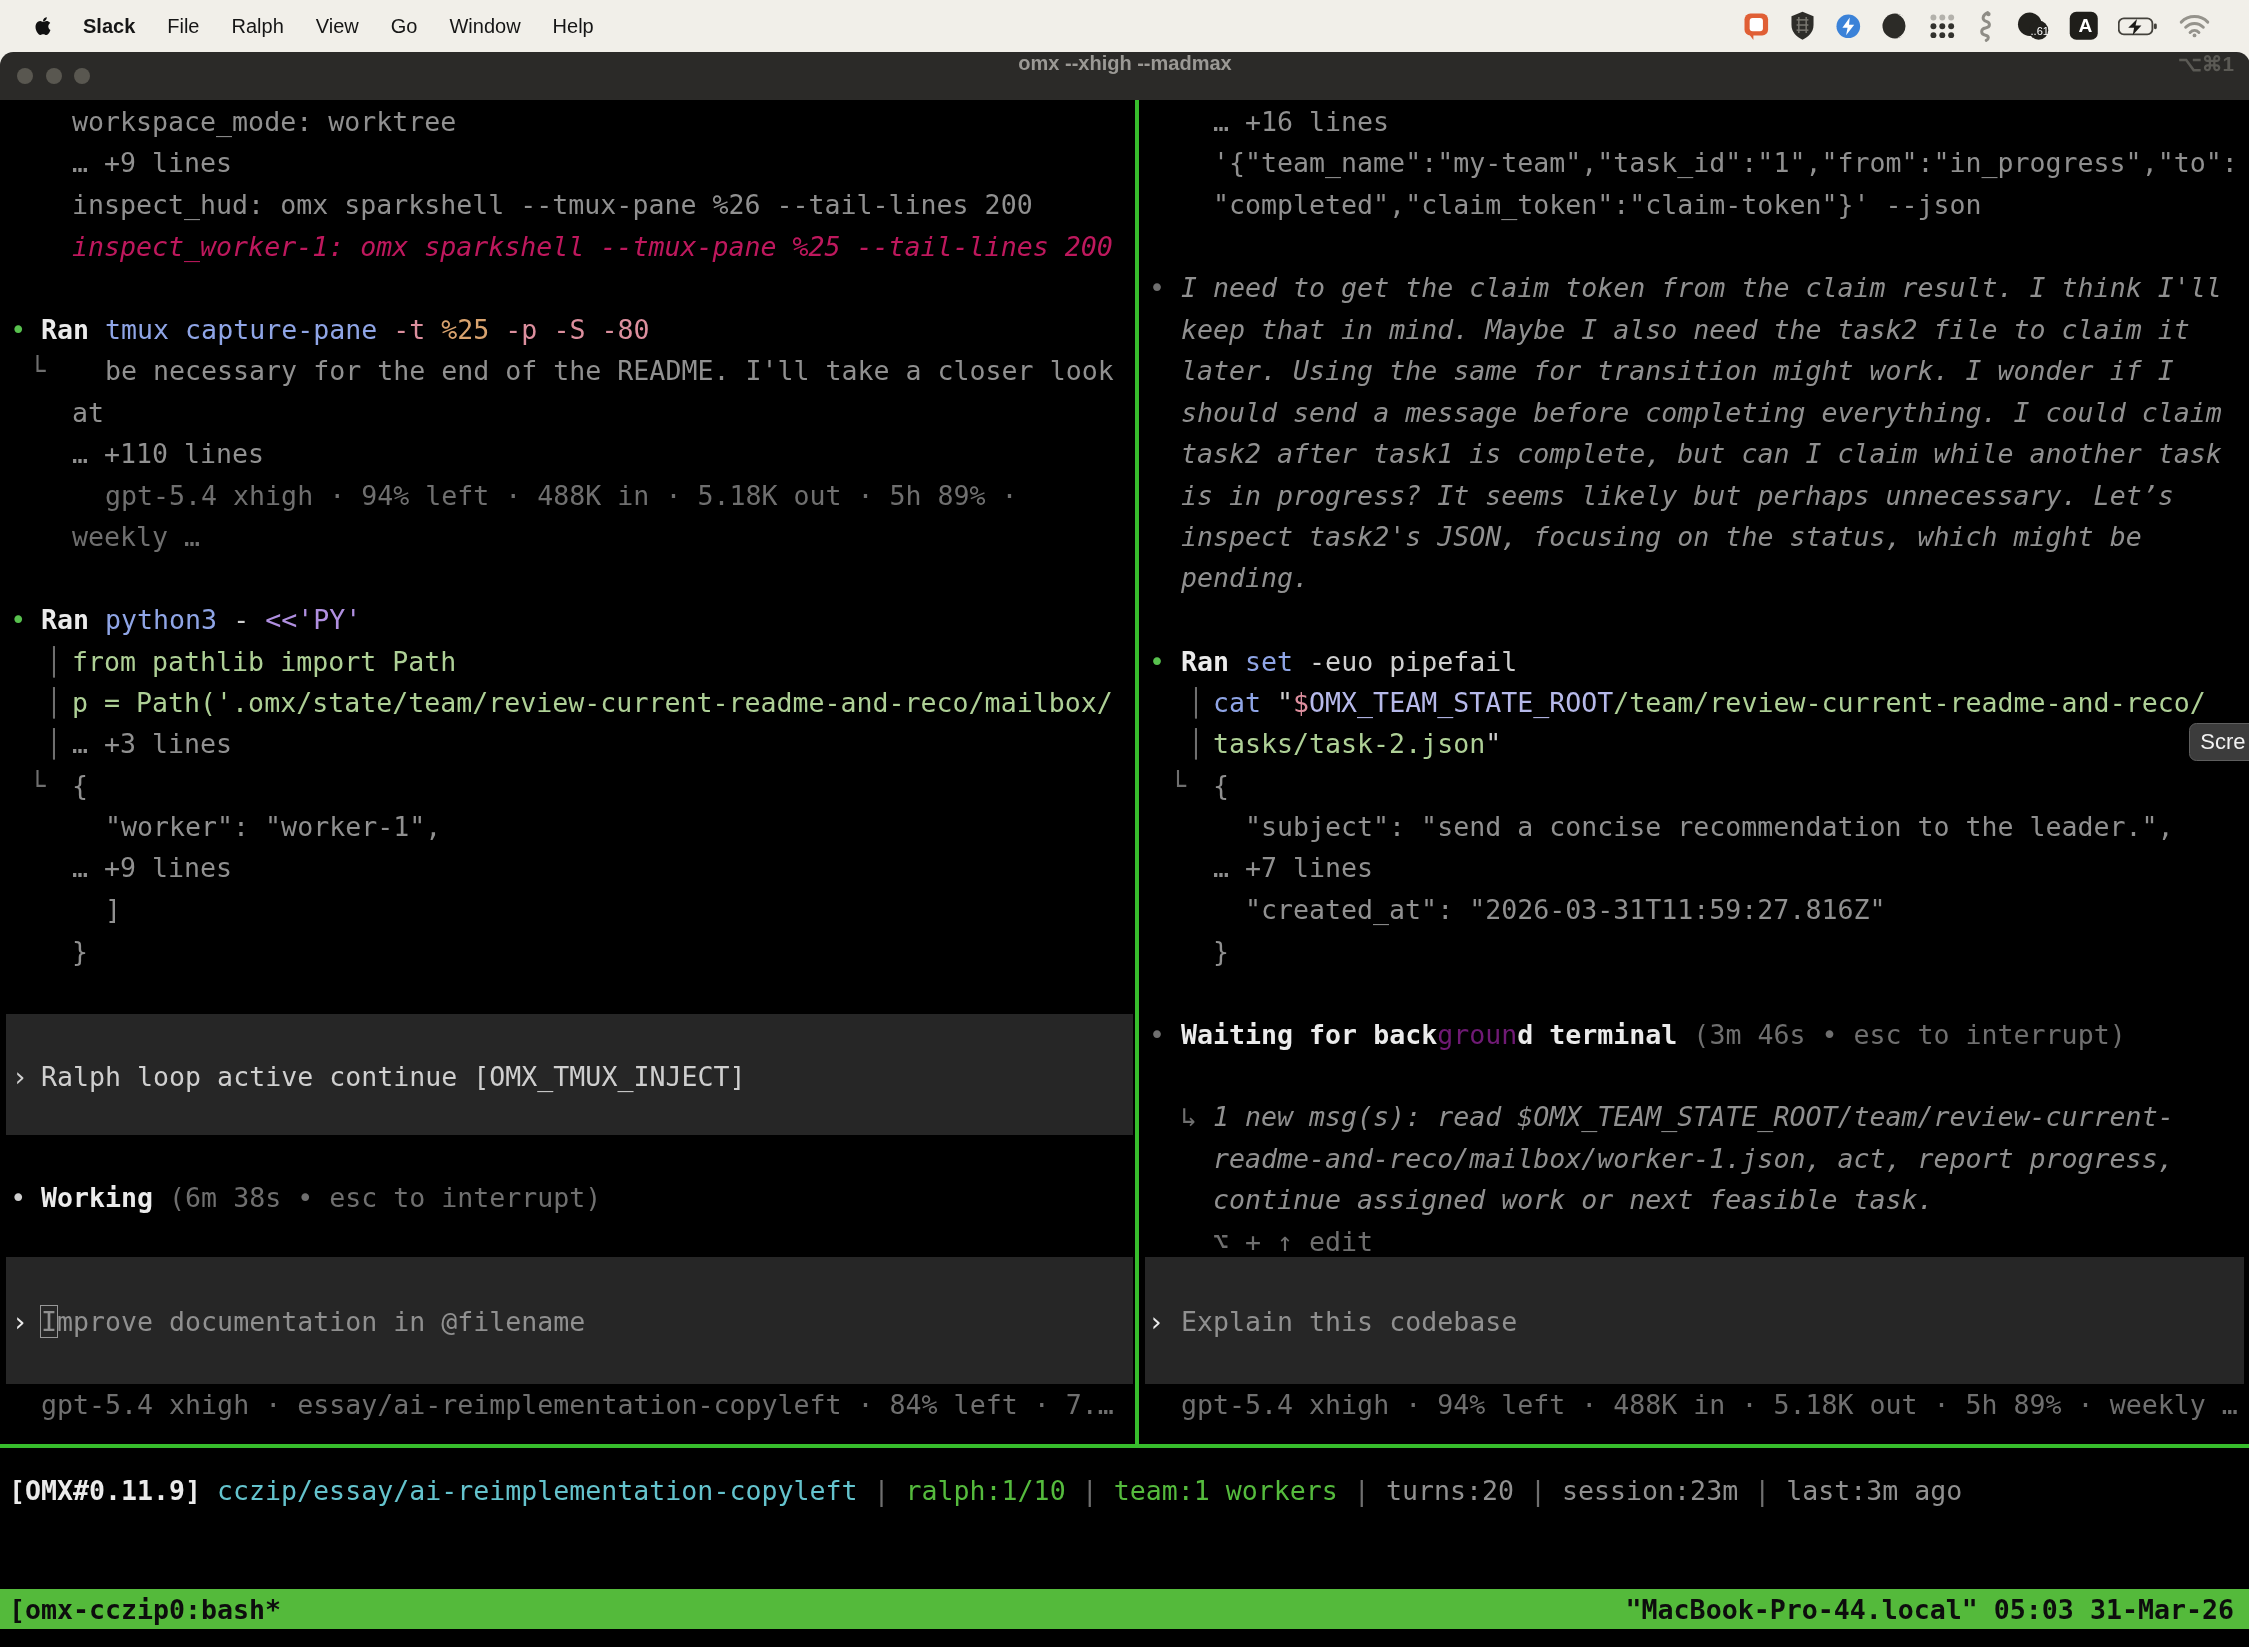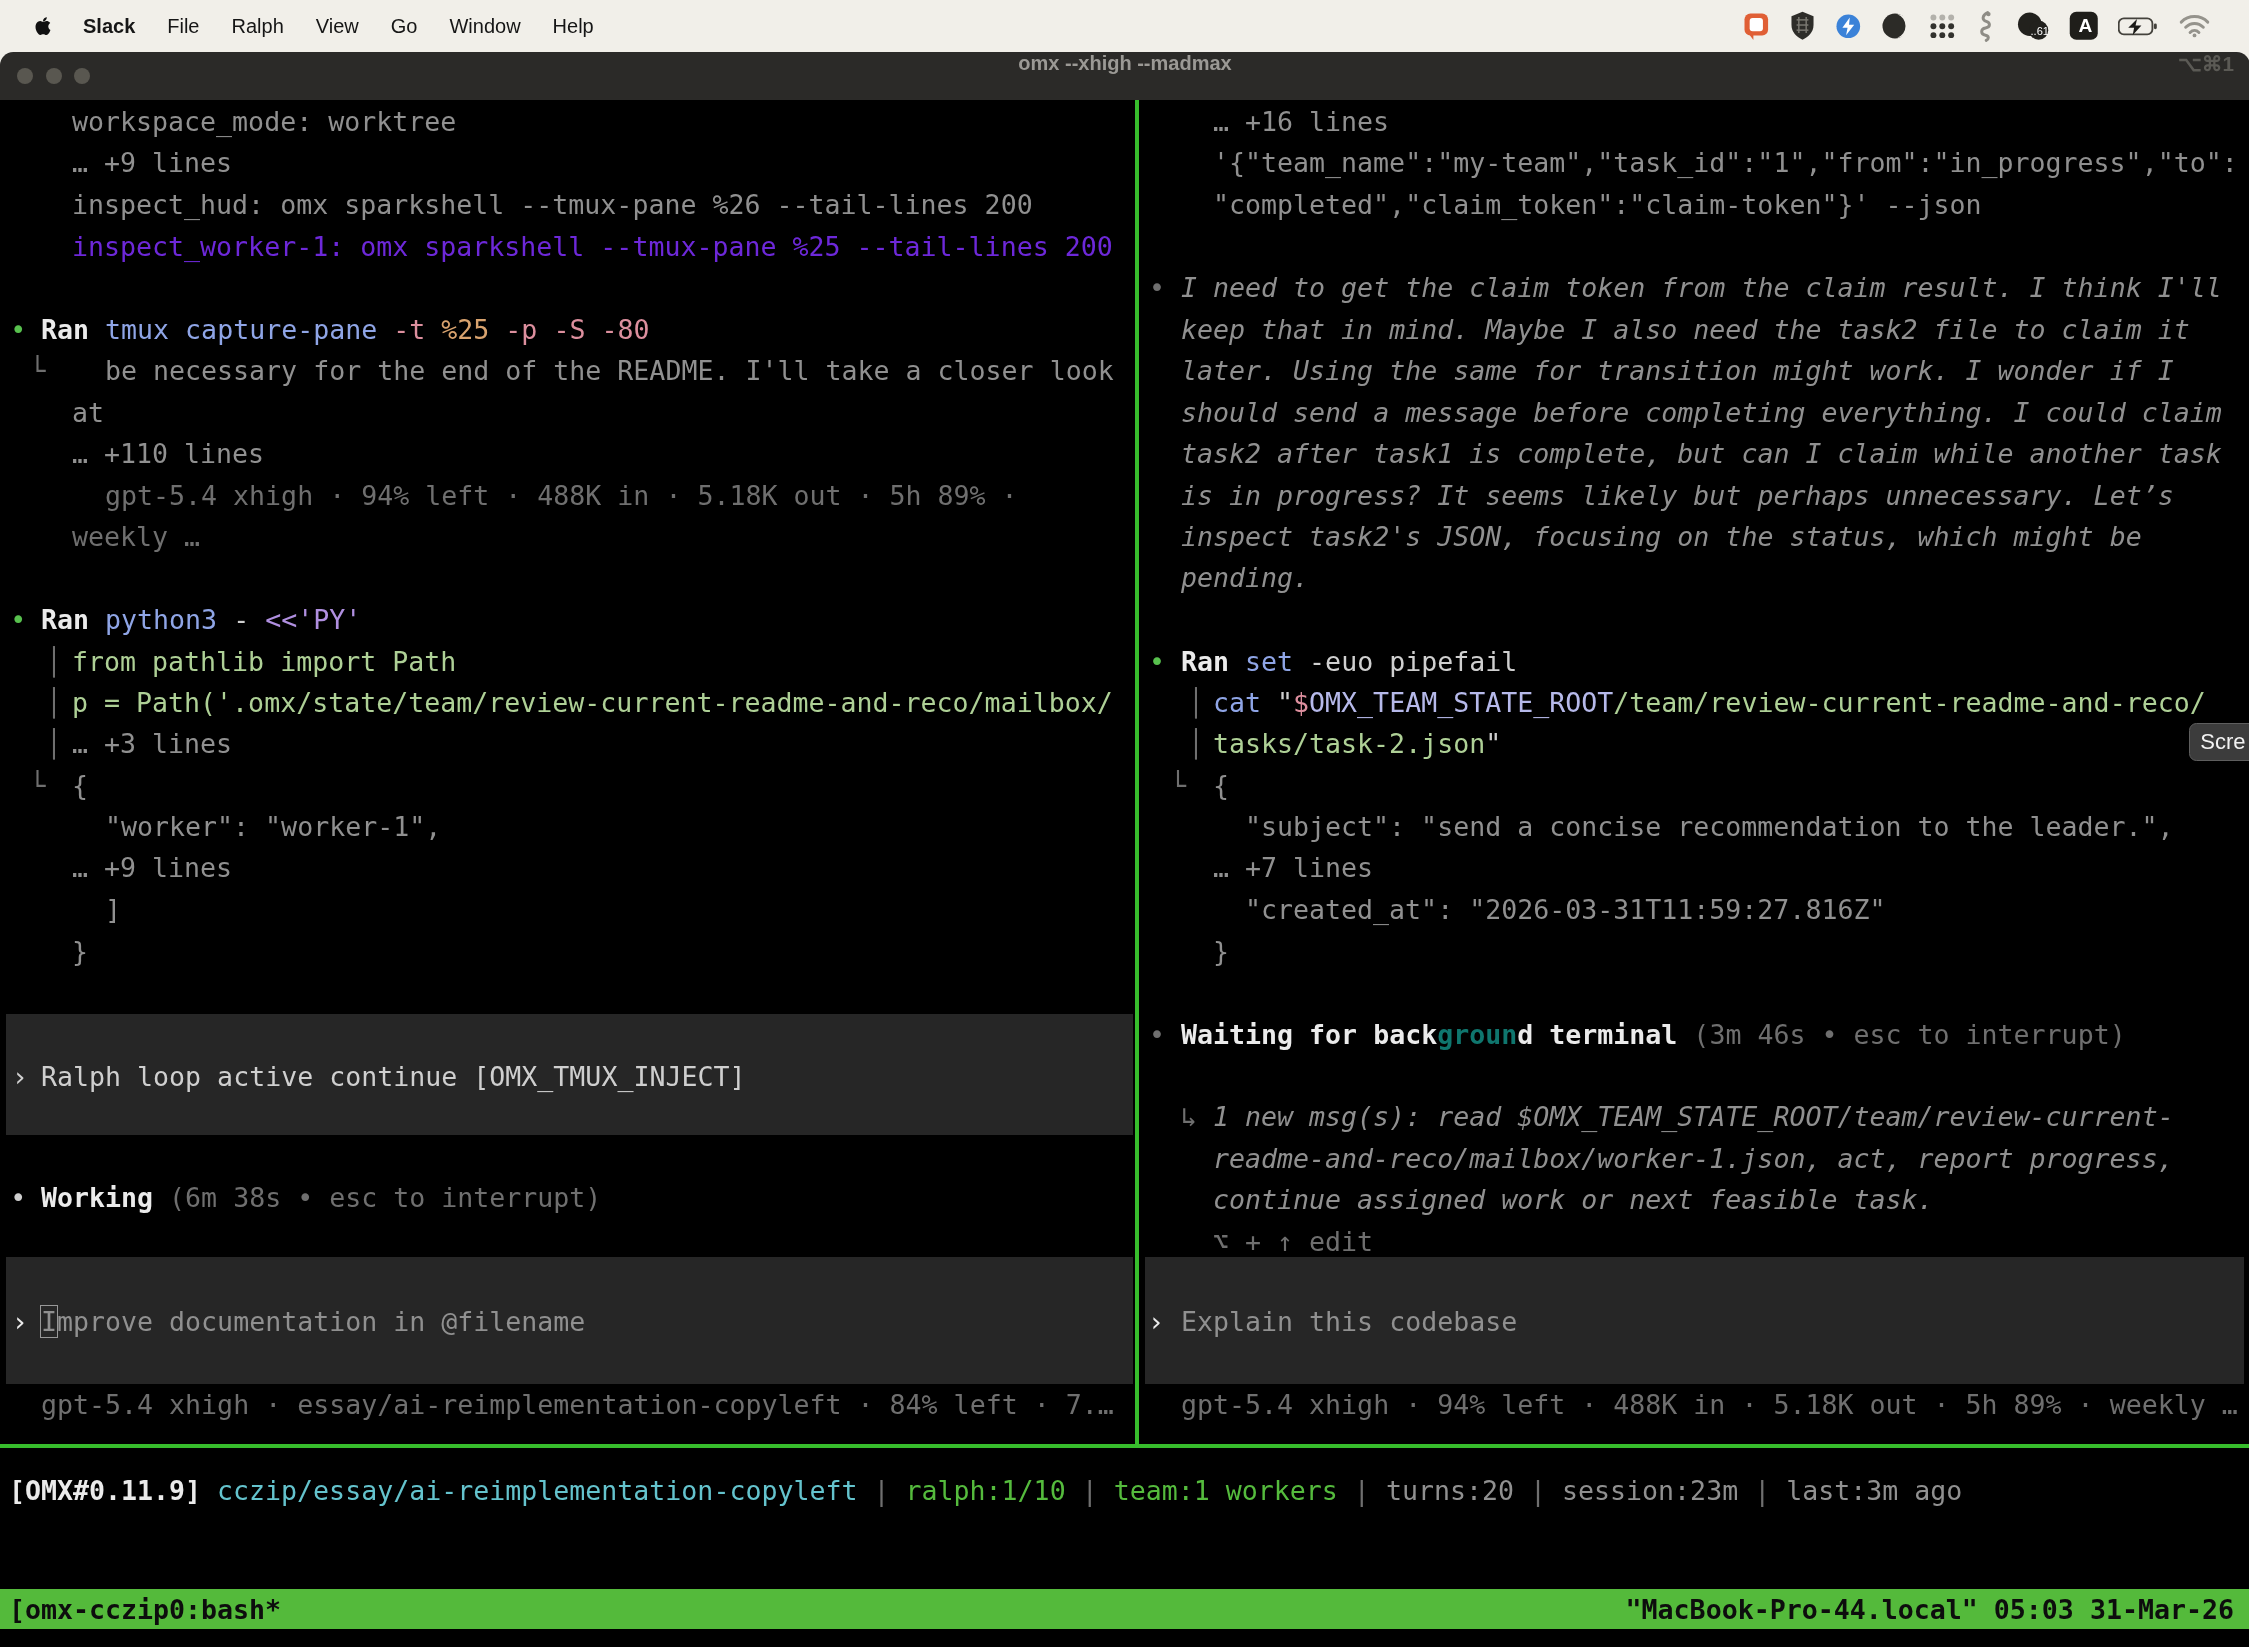--- a/index.html
+++ b/index.html
@@ -155,21 +155,21 @@
   </div>
 
   <div class="windowbg"></div>
   <div class="term" id="terminal">
       <div class="band" style="left: 5.9px; top: 1014px; width: 1127px; height: 121px;"></div>
       <div class="band" style="left: 5.9px; top: 1257px; width: 1127px; height: 127px;"></div>
       <div class="band" style="left: 1145px; top: 1257px; width: 1099px; height: 127px;"></div>
       <div class="tline" style="left: 72px; top: 101px;"><span style="color: rgb(144, 144, 144);">workspace_mode: worktree</span></div>
       <div class="tline" style="left: 72px; top: 142px;"><span style="color: rgb(144, 144, 144);">… +9 lines</span></div>
       <div class="tline" style="left: 72px; top: 184px;"><span style="color: rgb(144, 144, 144);">inspect_hud: omx sparkshell --tmux-pane %26 --tail-lines 200</span></div>
-      <div class="tline" style="left: 72px; top: 226px;"><span style="color: #6d28d9;">inspect_worker-1: omx sparkshell --tmux-pane %25 --tail-lines 200</span></div>
+      <div class="tline" style="left: 72px; top: 226px;"><span style="color: #be185d; font-style: italic;">inspect_worker-1: omx sparkshell --tmux-pane %25 --tail-lines 200</span></div>
       <div class="tline" style="left: 10.3px; top: 309px;"><span style="color: rgb(88, 193, 78);">•</span></div>
       <div class="tline" style="left: 41px; top: 309px;"><span style="color: rgb(235, 235, 235); font-weight: 700;">Ran</span><span style="color: rgb(143, 165, 230);"> tmux capture-pane</span><span style="color: rgb(221, 143, 158);"> -t</span><span style="color: rgb(217, 163, 110);"> %25</span><span style="color: rgb(221, 143, 158);"> -p</span><span style="color: rgb(221, 143, 158);"> -S</span><span style="color: rgb(221, 143, 158);"> -80</span></div>
       <div class="tline" style="left: 29.5px; top: 350px;"><span style="color: rgb(111, 111, 111);">└</span></div>
       <div class="tline" style="left: 105px; top: 350px;"><span style="color: rgb(144, 144, 144);">be necessary for the end of the README. I'll take a closer look</span></div>
       <div class="tline" style="left: 72px; top: 392px;"><span style="color: rgb(144, 144, 144);">at</span></div>
       <div class="tline" style="left: 72px; top: 433px;"><span style="color: rgb(144, 144, 144);">… +110 lines</span></div>
       <div class="tline" style="left: 105px; top: 475px;"><span style="color: rgb(111, 111, 111);">gpt-5.4 xhigh · 94% left · 488K in · 5.18K out · 5h 89% ·</span></div>
       <div class="tline" style="left: 72px; top: 516px;"><span style="color: rgb(111, 111, 111);">weekly …</span></div>
       <div class="tline" style="left: 10.3px; top: 599px;"><span style="color: rgb(88, 193, 78);">•</span></div>
       <div class="tline" style="left: 41px; top: 599px;"><span style="color: rgb(235, 235, 235); font-weight: 700;">Ran</span><span style="color: rgb(143, 165, 230);"> python3</span><span style="color: rgb(207, 207, 207);"> -</span><span style="color: rgb(176, 143, 224);"> &lt;&lt;'PY'</span></div>
@@ -210,21 +210,21 @@
       <div class="tline" style="left: 1213px; top: 682px;"><span style="color: rgb(143, 165, 230);">cat </span><span style="color: rgb(207, 207, 207);">"</span><span style="color: rgb(221, 143, 158);">$</span><span style="color: rgb(182, 185, 234);">OMX_TEAM_STATE_ROOT</span><span style="color: rgb(174, 208, 150);">/team/review-current-readme-and-reco/</span></div>
       <div class="tline" style="left: 1188px; top: 723px;"><span style="color: rgb(111, 111, 111);">│</span></div>
       <div class="tline" style="left: 1213px; top: 723px;"><span style="color: rgb(174, 208, 150);">tasks/task-2.json</span><span style="color: rgb(207, 207, 207);">"</span></div>
       <div class="tline" style="left: 1170px; top: 765px;"><span style="color: rgb(111, 111, 111);">└</span></div>
       <div class="tline" style="left: 1213px; top: 765px;"><span style="color: rgb(144, 144, 144);">{</span></div>
       <div class="tline" style="left: 1245px; top: 806px;"><span style="color: rgb(144, 144, 144);">"subject": "send a concise recommendation to the leader.",</span></div>
       <div class="tline" style="left: 1213px; top: 847px;"><span style="color: rgb(144, 144, 144);">… +7 lines</span></div>
       <div class="tline" style="left: 1245px; top: 889px;"><span style="color: rgb(144, 144, 144);">"created_at": "2026-03-31T11:59:27.816Z"</span></div>
       <div class="tline" style="left: 1213px; top: 931px;"><span style="color: rgb(144, 144, 144);">}</span></div>
       <div class="tline" style="left: 1149px; top: 1014px;"><span style="color: rgb(111, 111, 111);">•</span></div>
-      <div class="tline" style="left: 1181px; top: 1014px;"><span style="color: rgb(235, 235, 235); font-weight: 700;">Waiting for back</span><span style="color: #0f766e; font-weight: 700;">groun</span><span style="color: rgb(235, 235, 235); font-weight: 700;">d terminal</span><span style="color: rgb(111, 111, 111);"> (3m 46s • esc to interrupt)</span></div>
+      <div class="tline" style="left: 1181px; top: 1014px;"><span style="color: rgb(235, 235, 235); font-weight: 700;">Waiting for back</span><span style="color: #701a75; font-weight: 400;">groun</span><span style="color: rgb(235, 235, 235); font-weight: 700;">d terminal</span><span style="color: rgb(111, 111, 111);"> (3m 46s • esc to interrupt)</span></div>
       <div class="tline" style="left: 1181px; top: 1096px;"><span style="color: rgb(111, 111, 111);">↳</span></div>
       <div class="tline" style="left: 1213px; top: 1096px;"><span style="color: rgb(144, 144, 144); font-style: italic;">1 new msg(s): read $OMX_TEAM_STATE_ROOT/team/review-current-</span></div>
       <div class="tline" style="left: 1213px; top: 1138px;"><span style="color: rgb(144, 144, 144); font-style: italic;">readme-and-reco/mailbox/worker-1.json, act, report progress,</span></div>
       <div class="tline" style="left: 1213px; top: 1179px;"><span style="color: rgb(144, 144, 144); font-style: italic;">continue assigned work or next feasible task.</span></div>
       <div class="tline" style="left: 1213px; top: 1221px;"><span style="color: rgb(111, 111, 111);">⌥ + ↑ edit</span></div>
       <div class="tline" style="left: 1148px; top: 1301px;"><span style="color: rgb(235, 235, 235);">›</span></div>
       <div class="tline" style="left: 1181px; top: 1301px;"><span style="color: rgb(144, 144, 144);">Explain this codebase</span></div>
       <div class="tline" style="left: 1181px; top: 1384px;"><span style="color: rgb(111, 111, 111);">gpt-5.4 xhigh · 94% left · 488K in · 5.18K out · 5h 89% · weekly …</span></div>
       <div class="tline" style="left: 8.9px; top: 1470px;"><span style="color: rgb(235, 235, 235); font-weight: 700;">[OMX#0.11.9]</span><span style="color: rgb(100, 195, 205);"> cczip/essay/ai-reimplementation-copyleft</span><span style="color: rgb(111, 111, 111);"> | </span><span style="color: rgb(85, 187, 61);">ralph:1/10</span><span style="color: rgb(111, 111, 111);"> | </span><span style="color: rgb(85, 187, 61);">team:1 workers</span><span style="color: rgb(111, 111, 111);"> | </span><span style="color: rgb(144, 144, 144);">turns:20</span><span style="color: rgb(111, 111, 111);"> | </span><span style="color: rgb(144, 144, 144);">session:23m</span><span style="color: rgb(111, 111, 111);"> | </span><span style="color: rgb(144, 144, 144);">last:3m ago</span></div>
     </div>

